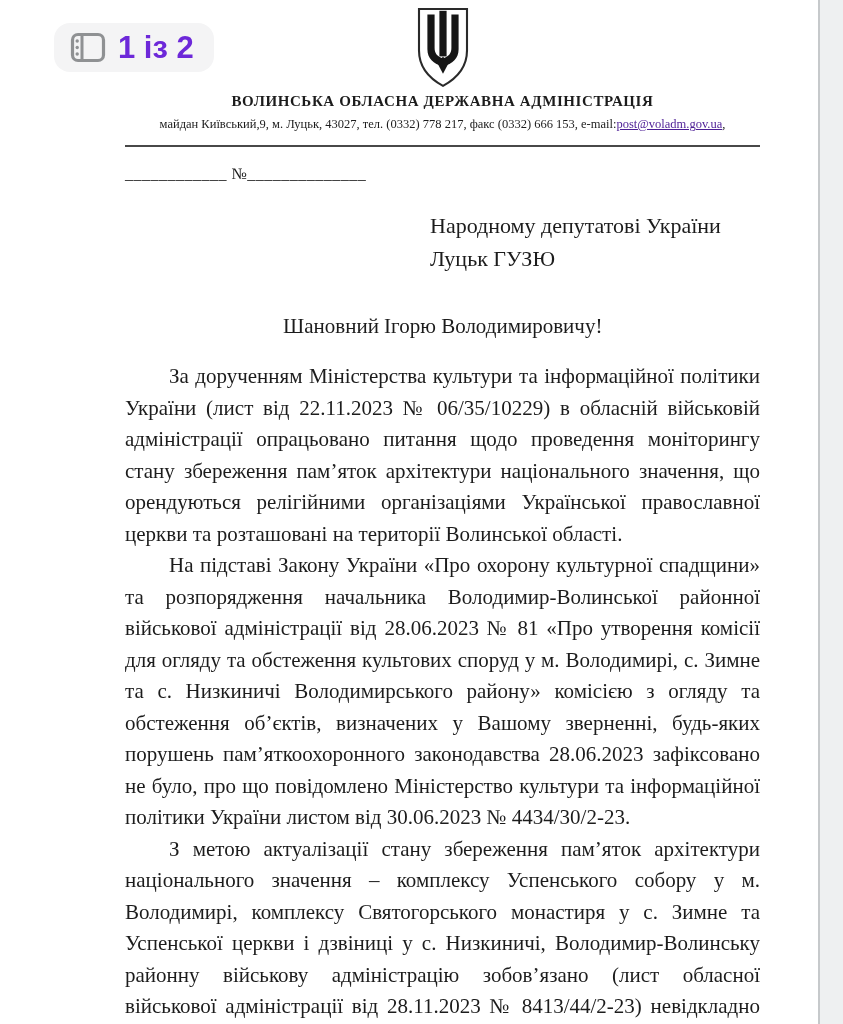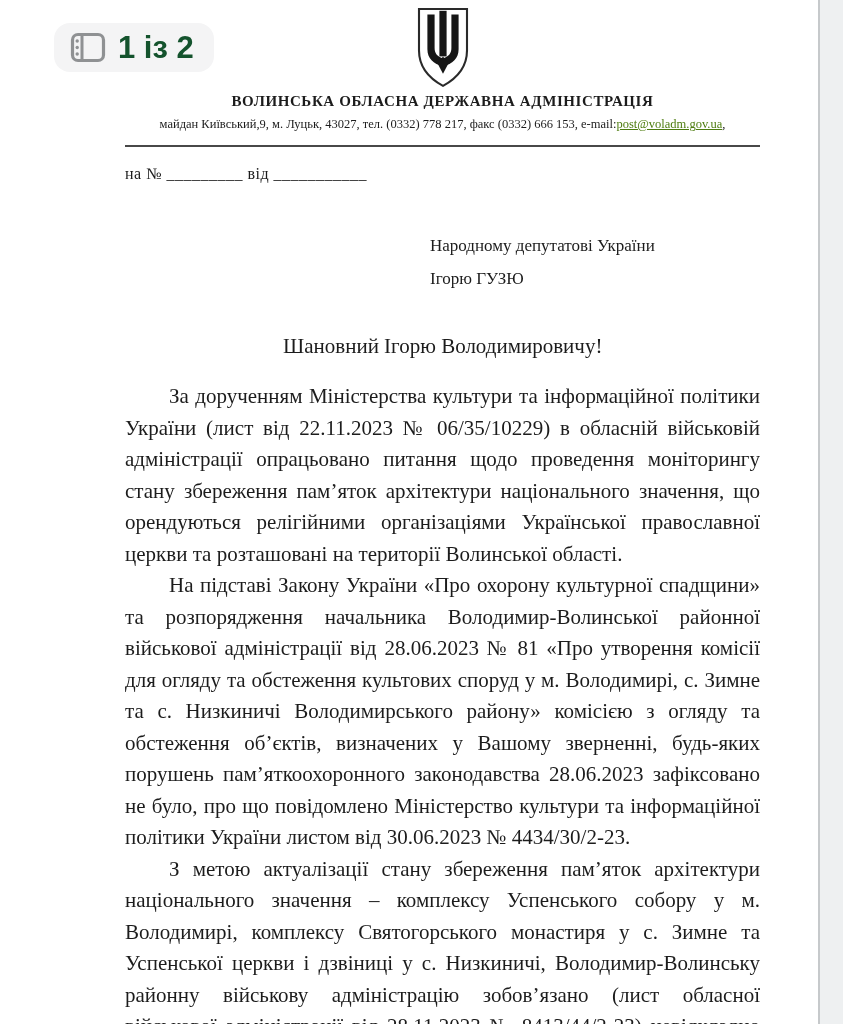--- a/index.html
+++ b/index.html
@@ -22,21 +22,21 @@
   }
 
   
   .page-indicator {
     position:absolute; left:54px; top:23px;
     display:flex; align-items:center; gap:12px;
     background:#f4f4f5;
     border-radius:16px;
     padding:9px 20px 9px 16px;
     font-family:"Liberation Sans", sans-serif;
-    color:#14532d;
+    color:#6d28d9;
     font-size:31px;
     font-weight:600;
     line-height:1;
     z-index:5;
     cursor:pointer;
   }
   .page-indicator svg { display:block; }
 
   .doc { position:absolute; top:0; left:0; width:843px; padding:0 83px 0 125px; box-sizing:border-box; }
 
@@ -49,35 +49,35 @@
   }
   .org2 {
     text-align:center; font-weight:bold;
     font-size:18.5px; line-height:23px; letter-spacing:0.4px;
     margin-top:2px;
   }
   .contact {
     text-align:center; font-size:12.5px; line-height:16px; margin-top:6px;
     color:#1c1c1c;
   }
-  .contact .email-link { color:#4d7c0f; text-decoration:underline; cursor:pointer; }
+  .contact .email-link { color:#4c1d95; text-decoration:underline; cursor:pointer; }
   .edrpou { text-align:center; font-size:12.5px; line-height:16px; }
 
   .rule { border:none; border-top:2px solid #484848; margin:13px 0 0 0; }
 
   .ref-line {
     display:flex; justify-content:space-between;
     margin-top:16px; font-size:16px; line-height:22px;
     white-space:nowrap; letter-spacing:0.5px;
   }
   .ref-line .seg { display:inline-block; }
 
   .recipient {
-    margin-top:44px; margin-left:305px;
-    font-size:17px; line-height:33px;
+    margin-top:24px; margin-left:305px;
+    font-size:22px; line-height:33px;
   }
   .recipient .email { text-decoration:underline; cursor:pointer; }
 
   .salutation {
     margin-top:40px; padding-left:158px;
     font-size:21px; line-height:22px;
   }
 
   .body-text {
     margin-top:24px;
@@ -116,26 +116,26 @@
     </g>
   </svg>
 
   <div class="org1">ВОЛИНСЬКА ОБЛАСНА ДЕРЖАВНА АДМІНІСТРАЦІЯ</div>
 
   <div class="contact"><span>майдан Київський,9, м. Луцьк, 43027, тел. (0332) 778 217, факс (0332) 666 153, e-mail:</span><span class="email-link">post@voladm.gov.ua</span><span>,</span></div>
 
   <hr class="rule">
 
   <div class="ref-line">
-    <span class="seg"><span>на №</span> <span>_________</span> <span>від</span> <span>___________</span></span>
+    <span class="seg"><span>____________</span> <span>№</span><span>______________</span></span>
   </div>
 
   <div class="recipient">
     <div>Народному депутатові України</div>
-    <div>Ігорю ГУЗЮ</div>
+    <div>Луцьк ГУЗЮ</div>
   </div>
 
   <div class="salutation">Шановний Ігорю Володимировичу!</div>
 
   <div class="body-text">
     <p>За дорученням Міністерства культури та інформаційної політики України (лист від 22.11.2023 № 06/35/10229) в обласній військовій адміністрації опрацьовано питання щодо проведення моніторингу стану збереження пам’яток архітектури національного значення, що орендуються релігійними організаціями Української православної церкви та розташовані на території Волинської області.</p>
     <p>На підставі Закону України «Про охорону культурної спадщини» та розпорядження начальника Володимир-Волинської районної військової адміністрації від 28.06.2023 № 81 «Про утворення комісії для огляду та обстеження культових споруд у м. Володимирі, с. Зимне та с. Низкиничі Володимирського району» комісією з огляду та обстеження об’єктів, визначених у Вашому зверненні, будь-яких порушень пам’яткоохоронного законодавства 28.06.2023 зафіксовано не було, про що повідомлено Міністерство культури та інформаційної політики України листом від 30.06.2023 № 4434/30/2-23.</p>
     <p>З метою актуалізації стану збереження пам’яток архітектури національного значення – комплексу Успенського собору у м. Володимирі, комплексу Святогорського монастиря у с. Зимне та Успенської церкви і дзвіниці у с. Низкиничі, Володимир-Волинську районну військову адміністрацію зобов’язано (лист обласної військової адміністрації від 28.11.2023 № 8413/44/2-23) невідкладно здійснити періодичний моніторинг пам’яток культурної спадщини відповідно до пункту 4 розділу VI Порядку обліку об’єктів культурної спадщини, затвердженого наказом Міністерства культури України від 11.03.2013 № 158 (у редакції наказу Міністерства культури України від 27.06.2019 № 501), зареєстрованого у Міністерстві юстиції України 01.04.2013 за № 528/23060.</p>
   </div>
 

